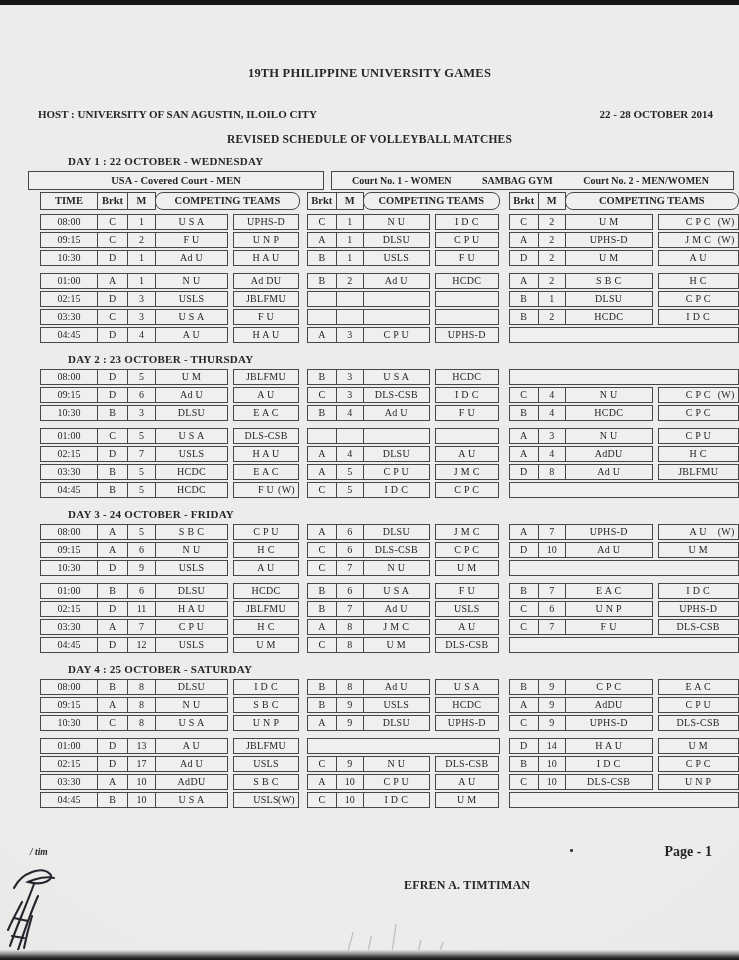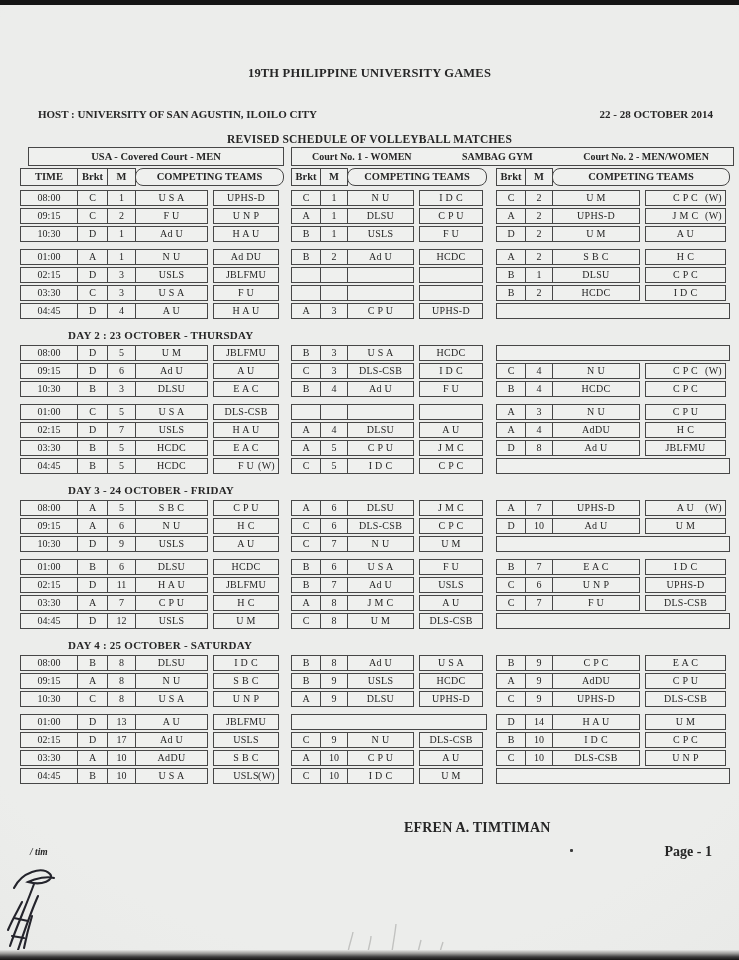--- a/index.html
+++ b/index.html
@@ -20,69 +20,70 @@
 
   
   #schedule{margin-top:2px;}
   .day-label{margin:10px 0 4px 68px;font-size:11px;font-weight:700;letter-spacing:.25px;}
   .hdr-row,.row{display:flex;margin-bottom:2px;}
   .venue-row{margin-bottom:2px;display:flex;}
   .c{box-sizing:border-box;border:1px solid #474747;height:16px;line-height:14px;
      font-size:10px;text-align:center;white-space:nowrap;overflow:hidden;background:rgba(255,255,255,.18);}
   .cells>.c+.c{margin-left:-1px;}
   .sec{display:flex;}
-  .sec.left{width:264px;margin-left:20px;}
+  .sec.left{width:264px;margin-left:40px;}
   .sec.mid{width:196px;margin-left:7px;}
   .sec.right{width:234px;margin-left:9px;}
   .time{width:58px;}
   .brkt{width:31px;}
   .mcol{width:29px;}
   .left .t1{width:73px;}
   .left .t2{width:66px;}
   .mid .brkt,.right .brkt{width:30px;}
   .mid .mcol,.right .mcol{width:28px;}
   .mid .t1{width:67px;}
   .mid .t2{width:64px;}
   .right .t1{width:88px;}
   .right .t2{width:81px;}
   .t2{margin-left:5px !important;position:relative;}
   .team{letter-spacing:.3px;}
   .wmark{position:absolute;right:3px;top:0;line-height:14px;font-size:10px;}
   .barcell{flex:1;}
   .hdrcell{font-weight:700;height:18px;line-height:16px;font-size:10.5px;}
   .teams-hdr{flex:1;border-radius:8px;}
-  .venue-left{box-sizing:border-box;border:1px solid #474747;width:256px;margin-left:28px;height:19px;
+  .venue-left{box-sizing:border-box;border:1px solid #474747;width:296px;margin-left:28px;height:19px;
     line-height:17px;text-align:center;font-size:10.5px;font-weight:700;background:rgba(255,255,255,.18);}
   .venue-combined{box-sizing:border-box;border:1px solid #474747;flex:1;margin-left:7px;margin-right:5px;height:19px;
     line-height:17px;font-size:10px;font-weight:700;display:flex;justify-content:space-between;
     padding:0 24px 0 20px;background:rgba(255,255,255,.18);}
   .afternoon{margin-top:7px;}
   .first-block{margin-top:4px;}
 
   
   .foot-tim{position:absolute;left:30px;top:847px;font-size:9.5px;font-style:italic;font-weight:600;}
   .foot-page{position:absolute;right:27px;top:844px;font-size:14px;font-weight:700;padding-left:48px;}
-  .foot-name{position:absolute;left:404px;top:820px;font-size:14px;font-weight:600;letter-spacing:.2px;}
+  .foot-name{position:absolute;left:404px;top:878px;font-size:12px;font-weight:600;letter-spacing:.2px;}
   .signature{position:absolute;left:2px;top:858px;}
   .pencil-marks{position:absolute;left:340px;top:918px;opacity:.45;}
 </style>
 </head>
 <body>
 
 <div class="page">
   <div class="top-bar"></div>
 
   <div class="title">19TH PHILIPPINE UNIVERSITY GAMES</div>
   <div class="host-row">
     <span>HOST :  UNIVERSITY OF SAN AGUSTIN, ILOILO CITY</span>
     <span>22 - 28  OCTOBER  2014</span>
   </div>
   <div class="subtitle">REVISED SCHEDULE OF VOLLEYBALL MATCHES</div>
 
   <div id="schedule">
+      <div class="day-label">DAY 1 :  22 OCTOBER  - WEDNESDAY</div>
       <div class="venue-row">
         <div class="venue-left">USA - Covered Court - MEN</div>
         <div class="venue-combined">
           <span>Court No. 1  - WOMEN</span>
           <span>SAMBAG  GYM</span>
           <span>Court No. 2 - MEN/WOMEN</span>
         </div>
       </div>
       <div class="hdr-row">
         <div class="sec left cells">

